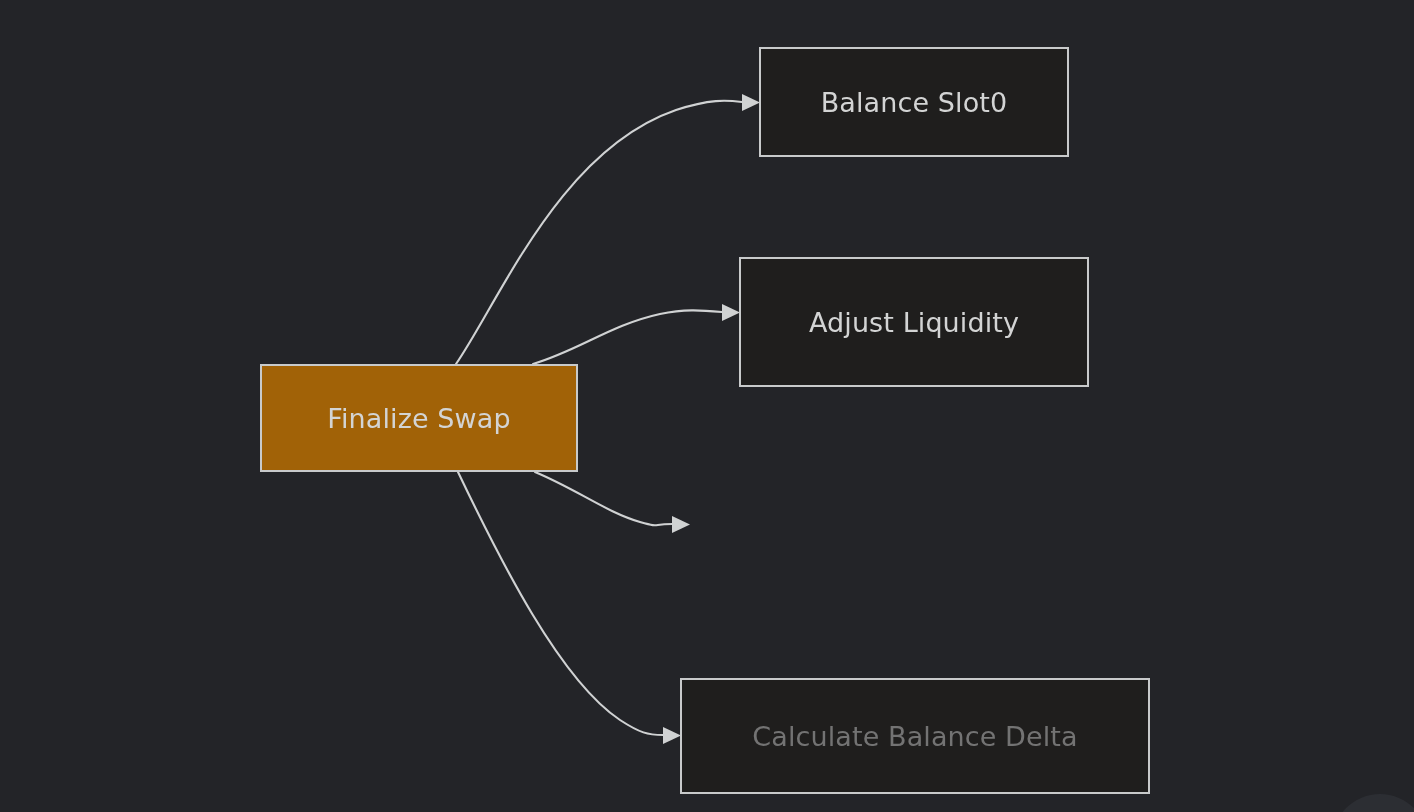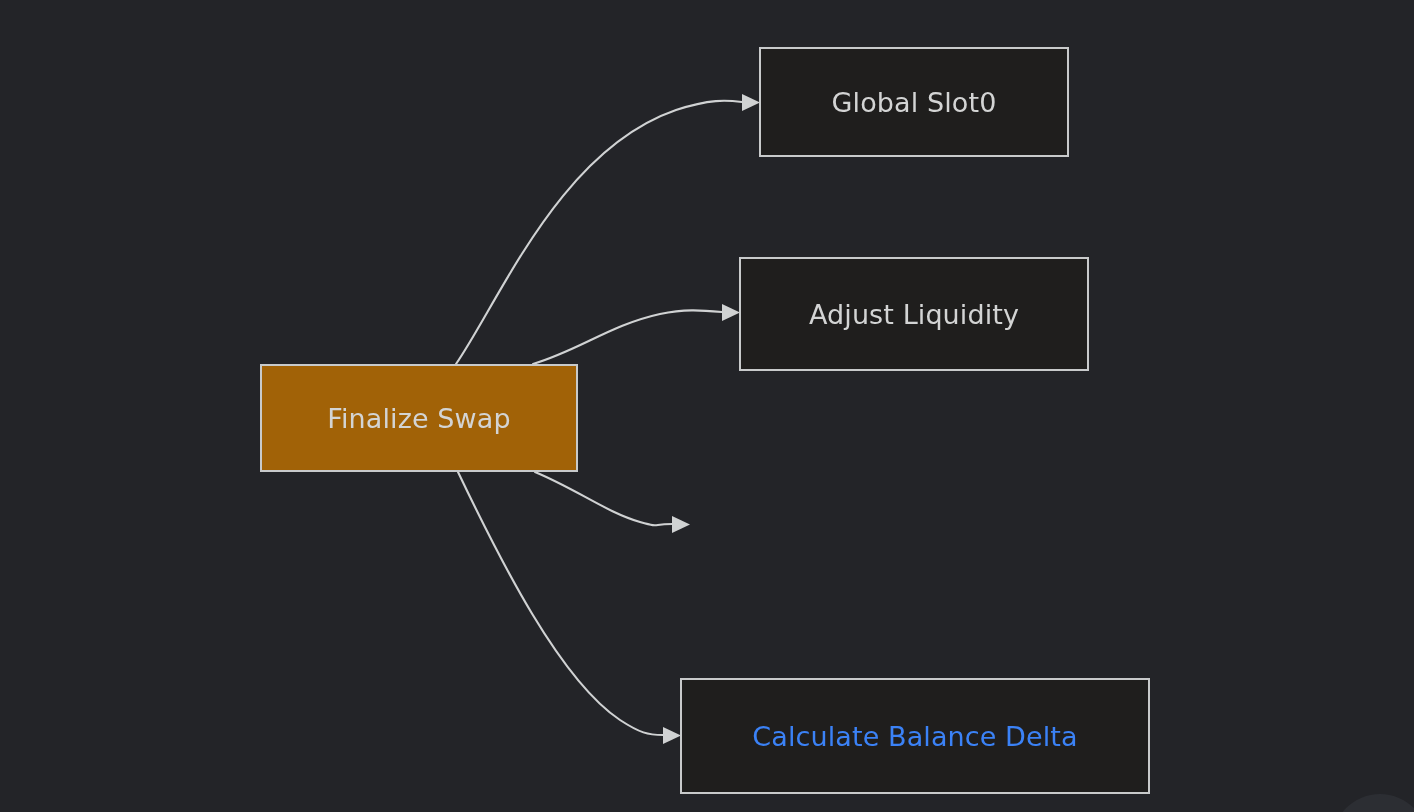--- a/index.html
+++ b/index.html
@@ -83,27 +83,27 @@
         <path class="edge-path" d="M 458,472 C 500,560 560,680 620,720 C 640,733 648,735 663,735" style="stroke: rgb(208, 210, 211);"></path>
         <polygon class="edge-arrow" points="663,727 681,735.5 663,744" style="fill: rgb(208, 210, 211);"></polygon>
       </g>
   </svg>
 
   <div class="node" id="node-finalize-swap" style="left: 260px; top: 364px; width: 318px; height: 108px; background: #a16207; border-color: rgb(200, 202, 203);">
     <span class="node-label" style="color: rgb(211, 212, 212);">Finalize Swap</span>
   </div>
 
   <div class="node" id="node-update-slot0" style="left: 759px; top: 47px; width: 310px; height: 110px; background: rgb(31, 30, 29); border-color: rgb(200, 202, 203);">
-    <span class="node-label" style="color: rgb(211, 212, 212);">Global Slot0</span>
+    <span class="node-label" style="color: rgb(211, 212, 212);">Balance Slot0</span>
   </div>
 
-  <div class="node" id="node-adjust-liquidity" style="left: 739px; top: 257px; width: 350px; height: 114px; background: rgb(31, 30, 29); border-color: rgb(200, 202, 203);">
+  <div class="node" id="node-adjust-liquidity" style="left: 739px; top: 257px; width: 350px; height: 130px; background: rgb(31, 30, 29); border-color: rgb(200, 202, 203);">
     <span class="node-label" style="color: rgb(211, 212, 212);">Adjust Liquidity</span>
   </div>
 
 
   <div class="node" id="node-calculate-balance-delta" style="left: 680px; top: 678px; width: 470px; height: 116px; background: rgb(31, 30, 29); border-color: rgb(200, 202, 203);">
-    <span class="node-label" style="color: #3b82f6;">Calculate Balance Delta</span>
+    <span class="node-label" style="color: #737373;">Calculate Balance Delta</span>
   </div>
 
   <div class="corner-blob"></div>
 
 </div>
 
 </body></html>

